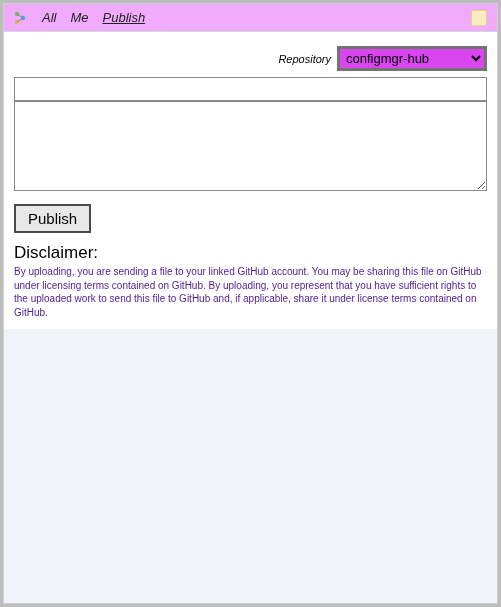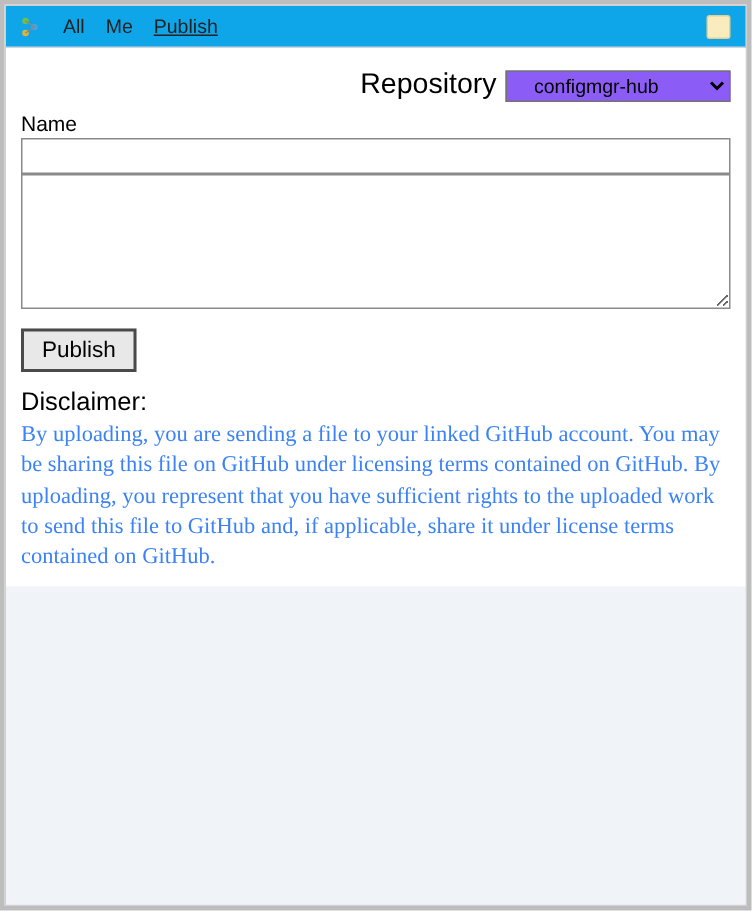--- a/index.html
+++ b/index.html
@@ -16,25 +16,26 @@
       width: 100%;
       height: 100%;
       background: #f0f4f9;
       display: flex;
       flex-direction: column;
       border: 1px solid #d0d0d0;
     }
     .tabbar {
       display: flex;
       align-items: center;
-      background: #0ea5e9;
+      background: #f0abfc;
       border-bottom: 1px solid #cfd6dd;
       padding: 4px 8px;
       gap: 14px;
       position: relative;
+      font-style: italic;
     }
     .tabbar .icon-slot {
       width: 16px;
       height: 16px;
       display: flex;
       align-items: center;
       justify-content: center;
     }
     .tab {
       color: #222;
@@ -60,27 +61,27 @@
       background: #ffffff;
       padding: 14px 10px 10px 10px;
     }
     .repo-row {
       display: flex;
       justify-content: flex-end;
       align-items: center;
       gap: 6px;
       margin-bottom: 6px;
     }
-    .repo-row label { font-size: 19px; }
+    .repo-row label { font-size: 11px; font-style: italic; }
     .repo-select {
       width: 150px;
       font-size: 13px;
-      border: 1px solid #737373;
-      padding: 1px 14px;
-      background: #8b5cf6;
+      border: 3px solid #737373;
+      padding: 1px 2px;
+      background: #d946ef;
     }
     .field-label {
       font-size: 14px;
       margin-bottom: 2px;
       margin-top: 2px;
     }
     .text-input {
       width: 100%;
       height: 24px;
       border: 1px solid #8a8a8a;
@@ -104,25 +105,24 @@
       border: 2px solid #4a4a4a;
       background: #e8e8e8;
       cursor: pointer;
     }
     .disclaimer-title {
       font-size: 17px;
       font-weight: normal;
       margin-top: 10px;
     }
     .disclaimer-text {
-      font-size: 15px;
+      font-size: 10px;
       line-height: 1.35;
       margin-top: 2px;
-      color: #3b82f6;
-      font-family: Liberation Serif, serif;
+      color: #4c1d95;
     }
     .spacer {
       flex: 1;
       background: #f0f4f9;
     }
   </style>
 </head>
 <body>
 
 <div class="window">
@@ -143,21 +143,20 @@
   </div>
 
   <div class="content">
     <div class="repo-row">
       <label>Repository</label>
       <select class="repo-select">
         <option>configmgr-hub</option>
       </select>
     </div>
 
-    <div class="field-label">Name</div>
     <input type="text" class="text-input" value="" style="">
 
     <textarea class="textarea" value="" style=""></textarea>
 
     <button class="publish-btn">Publish</button>
 
     <div class="disclaimer-title">Disclaimer:</div>
     <div class="disclaimer-text">By uploading, you are sending a file to your linked GitHub account. You may be sharing this file on GitHub under licensing terms contained on GitHub. By uploading, you represent that you have sufficient rights to the uploaded work to send this file to GitHub and, if applicable, share it under license terms contained on GitHub.</div>
   </div>
 

